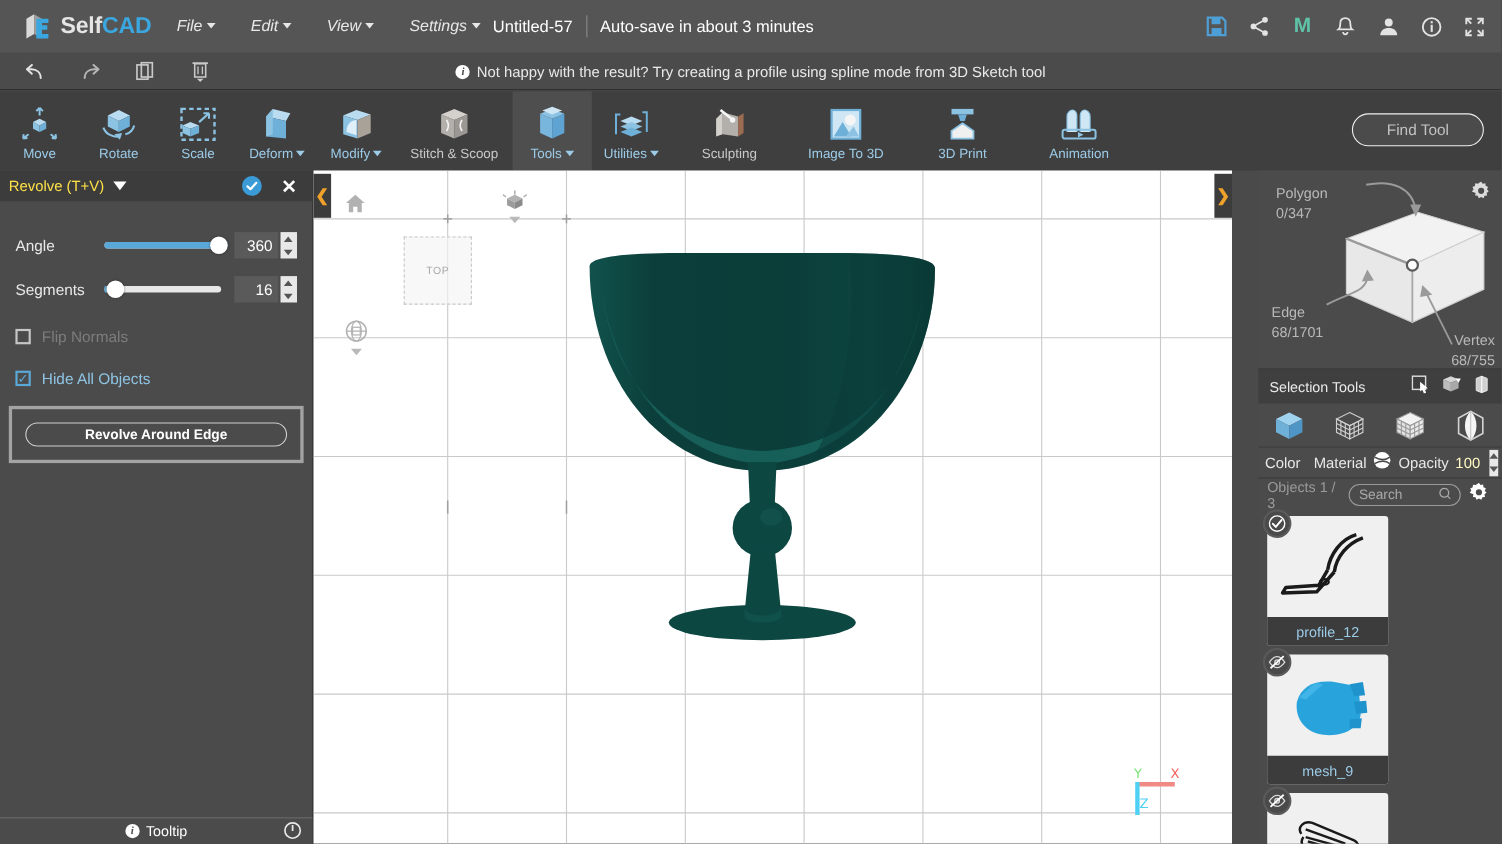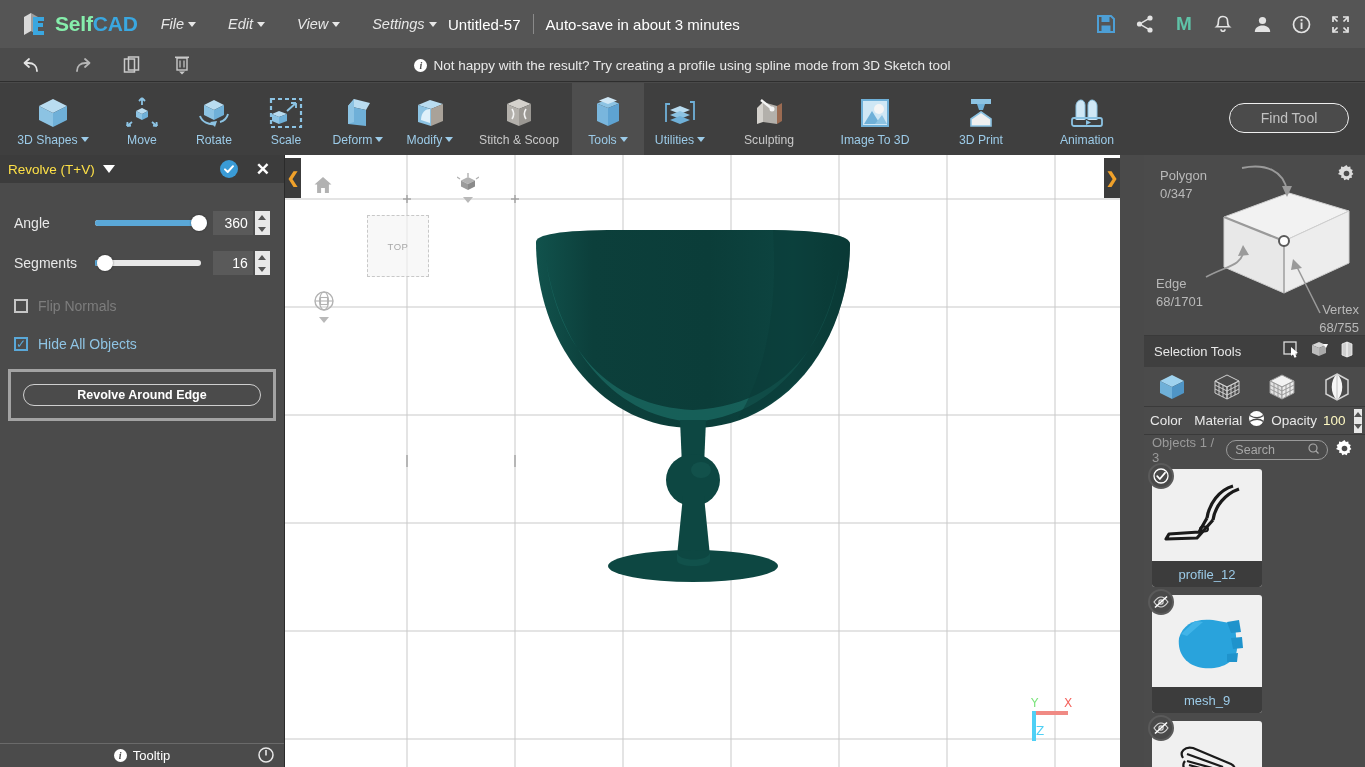--- a/index.html
+++ b/index.html
@@ -14,21 +14,21 @@
 
   
   #menubar {
     position: absolute; left: 0; top: 0; width: 1365px; height: 48px;
     background: #555555;
     display: flex; align-items: center;
   }
   .logo-wrap { display: flex; align-items: center; margin-left: 22px; }
   .logo-mark { width: 26px; height: 26px; position: relative; margin-right: 7px; }
   .logo-text { font-size: 21px; font-weight: bold; letter-spacing: -0.2px; }
-  .logo-self { color: #86efac; }
+  .logo-self { color: #e5e5e5; }
   .logo-cad { color: #3aa7e0; }
 
   .menu-item {
     color: #e7e7e7; font-size: 14.5px; padding: 6px 9px; margin-left: 14px;
     cursor: default; white-space: nowrap; font-style: italic;
   }
   .menu-item .caret {
     display: inline-block; margin-left: 4px;
     border-left: 4px solid transparent; border-right: 4px solid transparent;
     border-top: 5px solid #e7e7e7; vertical-align: 2px;
@@ -364,30 +364,20 @@
       </svg>
     </div>
     <div id="hint">
       <span class="hint-i">i</span>
       <span>Not happy with the result? Try creating a profile using spline mode from 3D Sketch tool</span>
     </div>
   </div>
 
   <div id="toolbar">
 
-    <div class="tool wide">
-      <span class="ticon">
-        <svg width="40" height="34" viewBox="0 0 40 34">
-          <polygon points="20,3 34,10 20,17 6,10" fill="#b9dcf0"></polygon>
-          <polygon points="6,10 20,17 20,31 6,24" fill="#8cc3e3"></polygon>
-          <polygon points="34,10 34,24 20,31 20,17" fill="#6fb0d8"></polygon>
-        </svg>
-      </span>
-      <span class="tlabel"><span>3D Shapes</span><i class="tcaret"></i></span>
-    </div>
 
 
     <div class="tool">
       <span class="ticon">
         <svg width="38" height="34" viewBox="0 0 38 34">
           <polygon points="19,12 25,15 19,18 13,15" fill="#b9dcf0"></polygon>
           <polygon points="13,15 19,18 19,24 13,21" fill="#8cc3e3"></polygon>
           <polygon points="25,15 25,21 19,24 19,18" fill="#6fb0d8"></polygon>
           <path d="M19 9V2M19 2l-3 3M19 2l3 3" stroke="#8cc3e3" stroke-width="1.8" fill="none"></path>
           <path d="M9 26L4 30M4 30l.5-4M4 30l4-.5" stroke="#8cc3e3" stroke-width="1.8" fill="none"></path>

